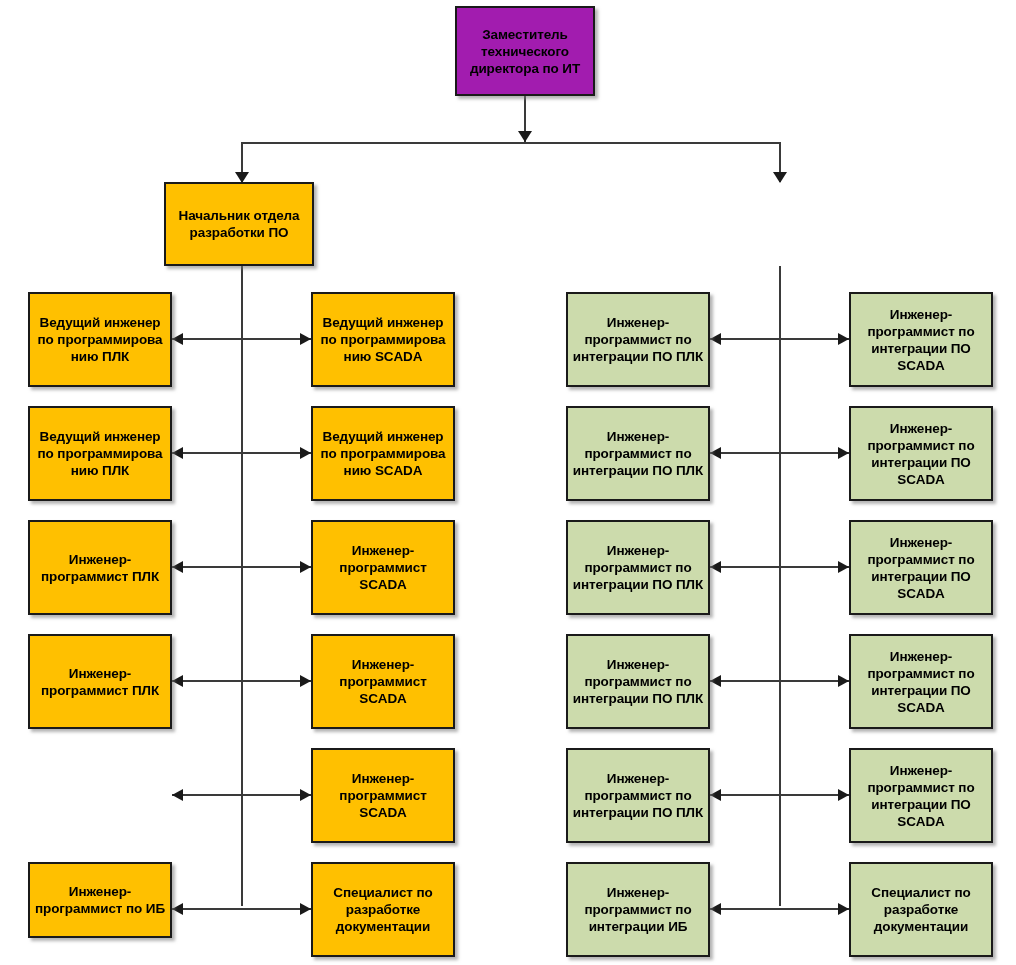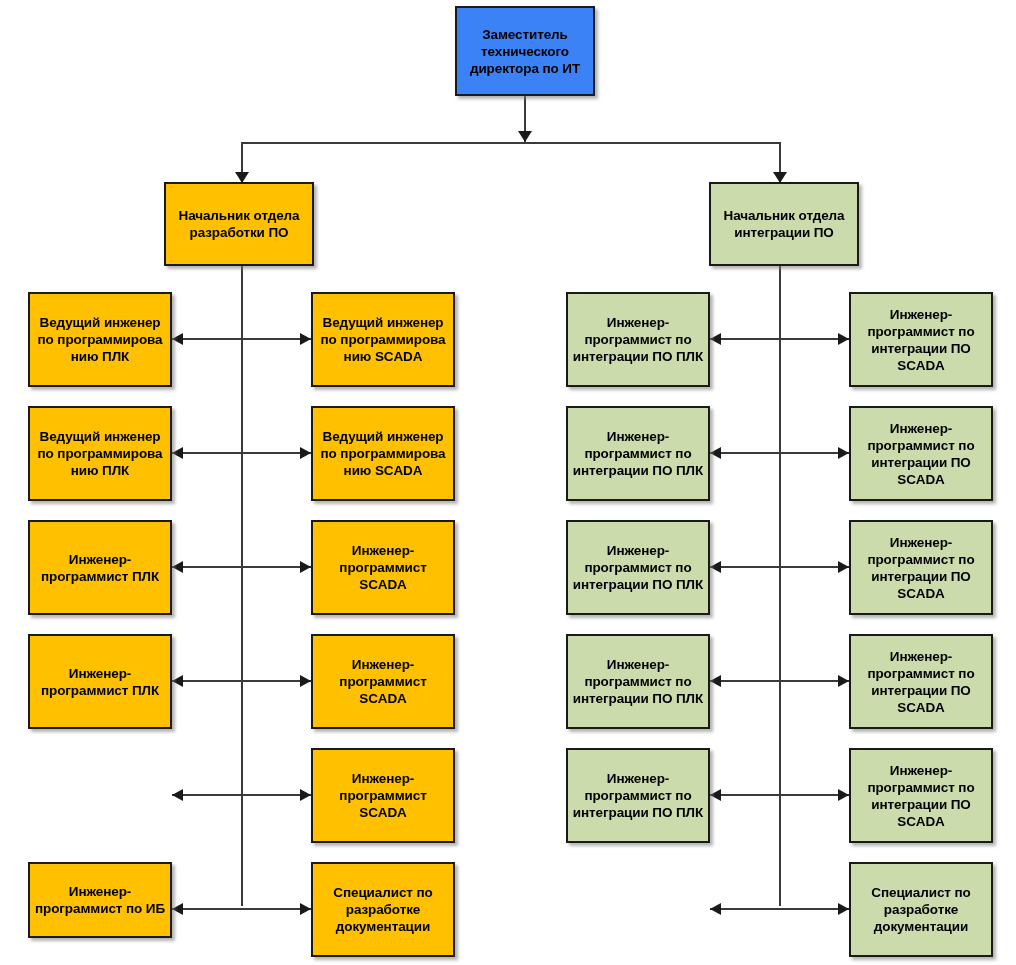--- a/index.html
+++ b/index.html
@@ -31,21 +31,21 @@
     font-size: 13.5px;
     line-height: 1.26;
     color: #000000;
     letter-spacing: -0.1px;
     padding: 2px 4px;
     box-shadow: 3px 3px 3px rgba(120,120,120,0.55);
     z-index: 5;
   }
   .node .label { display: block; width: 100%; }
 
-  .node.blue   { background: #3b82f6; }
+  .node.blue   { background: #a21caf; }
   .node.orange { background: #ffc000; }
   .node.green  { background: #ccdbac; }
 
   .node.head {
     font-size: 13.5px;
     justify-content: center;
   }
   .node.top {
     font-size: 13.5px;
   }
@@ -98,23 +98,20 @@
   <div class="line vline" style="left:241px; top:142px; width:2px; height:40px;"></div>
   <div class="arrow arrow-down" style="left:235px; top:172px;"></div>
 
   <div class="line vline" style="left:779px; top:142px; width:2px; height:40px;"></div>
   <div class="arrow arrow-down" style="left:773px; top:172px;"></div>
 
   <div class="node orange head" style="left:164px; top:182px; width:150px; height:84px;">
     <span class="label">Начальник отдела разработки ПО</span>
   </div>
 
-  <div class="node green head" style="left:709px; top:182px; width:150px; height:84px;">
-    <span class="label">Начальник отдела интеграции ПО</span>
-  </div>
 
   <div class="line vline" style="left:241px; top:266px; width:2px; height:640px;"></div>
   <div class="line vline" style="left:779px; top:266px; width:2px; height:640px;"></div>
 
   <div class="node orange" style="left:28px; top:292px; width:144px; height:95px;">
     <span class="label">Ведущий инженер по программирова нию ПЛК</span>
   </div>
   <div class="node orange" style="left:311px; top:292px; width:144px; height:95px;">
     <span class="label">Ведущий инженер по программирова нию SCADA</span>
   </div>
@@ -212,20 +209,23 @@
   <div class="node green" style="left:566px; top:748px; width:144px; height:95px;">
     <span class="label">Инженер-программист по интеграции ПО ПЛК</span>
   </div>
   <div class="node green" style="left:849px; top:748px; width:144px; height:95px;">
     <span class="label">Инженер-программист по интеграции ПО SCADA</span>
   </div>
   <div class="line hline" style="left:710px; top:794px; width:139px;"></div>
   <div class="arrow arrow-left" style="left:710px; top:789px;"></div>
   <div class="arrow arrow-right" style="left:838px; top:789px;"></div>
 
+  <div class="node green" style="left:566px; top:862px; width:144px; height:95px;">
+    <span class="label">Инженер-программист по интеграции ИБ</span>
+  </div>
   <div class="node green" style="left:849px; top:862px; width:144px; height:95px;">
     <span class="label">Специалист по разработке документации</span>
   </div>
   <div class="line hline" style="left:710px; top:908px; width:139px;"></div>
   <div class="arrow arrow-left" style="left:710px; top:903px;"></div>
   <div class="arrow arrow-right" style="left:838px; top:903px;"></div>
 
 </div>
 
 </body></html>

